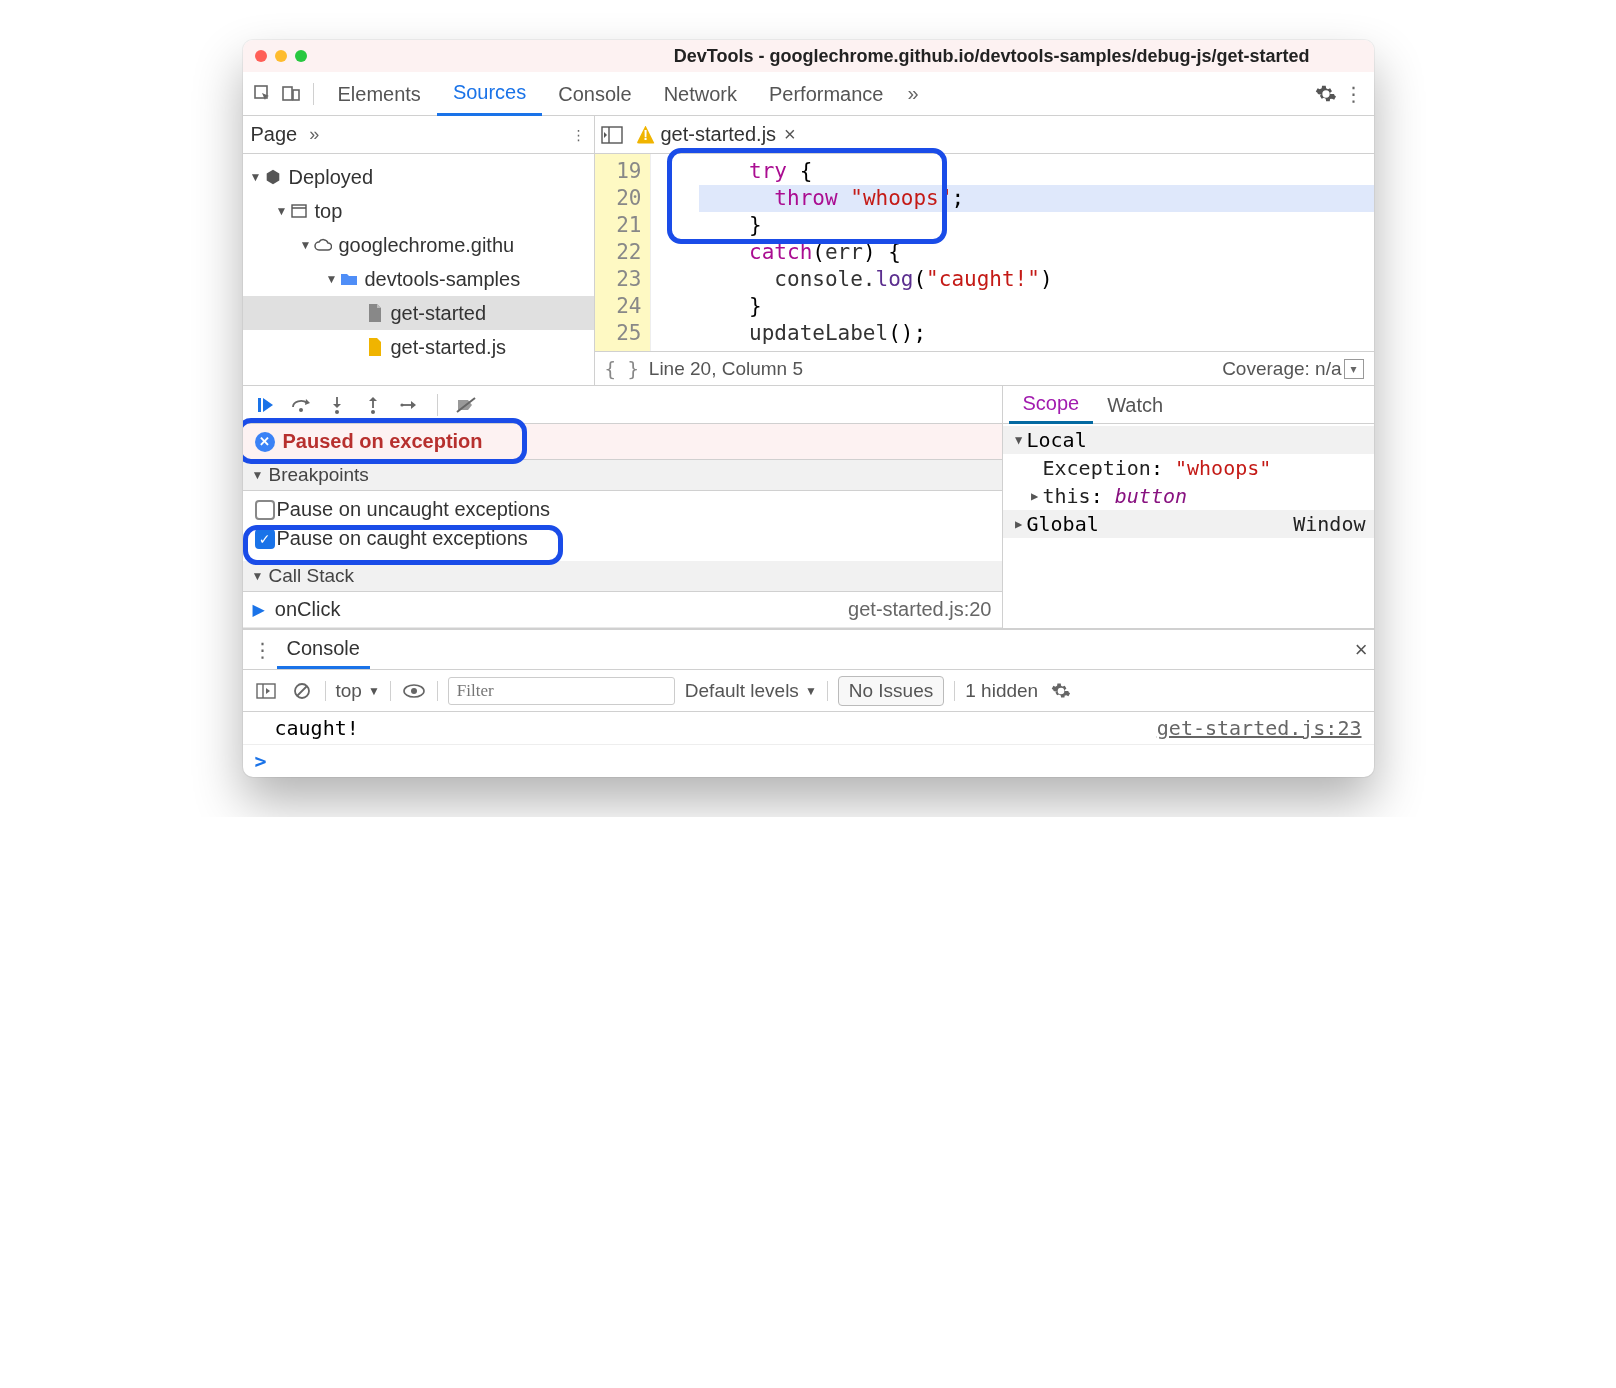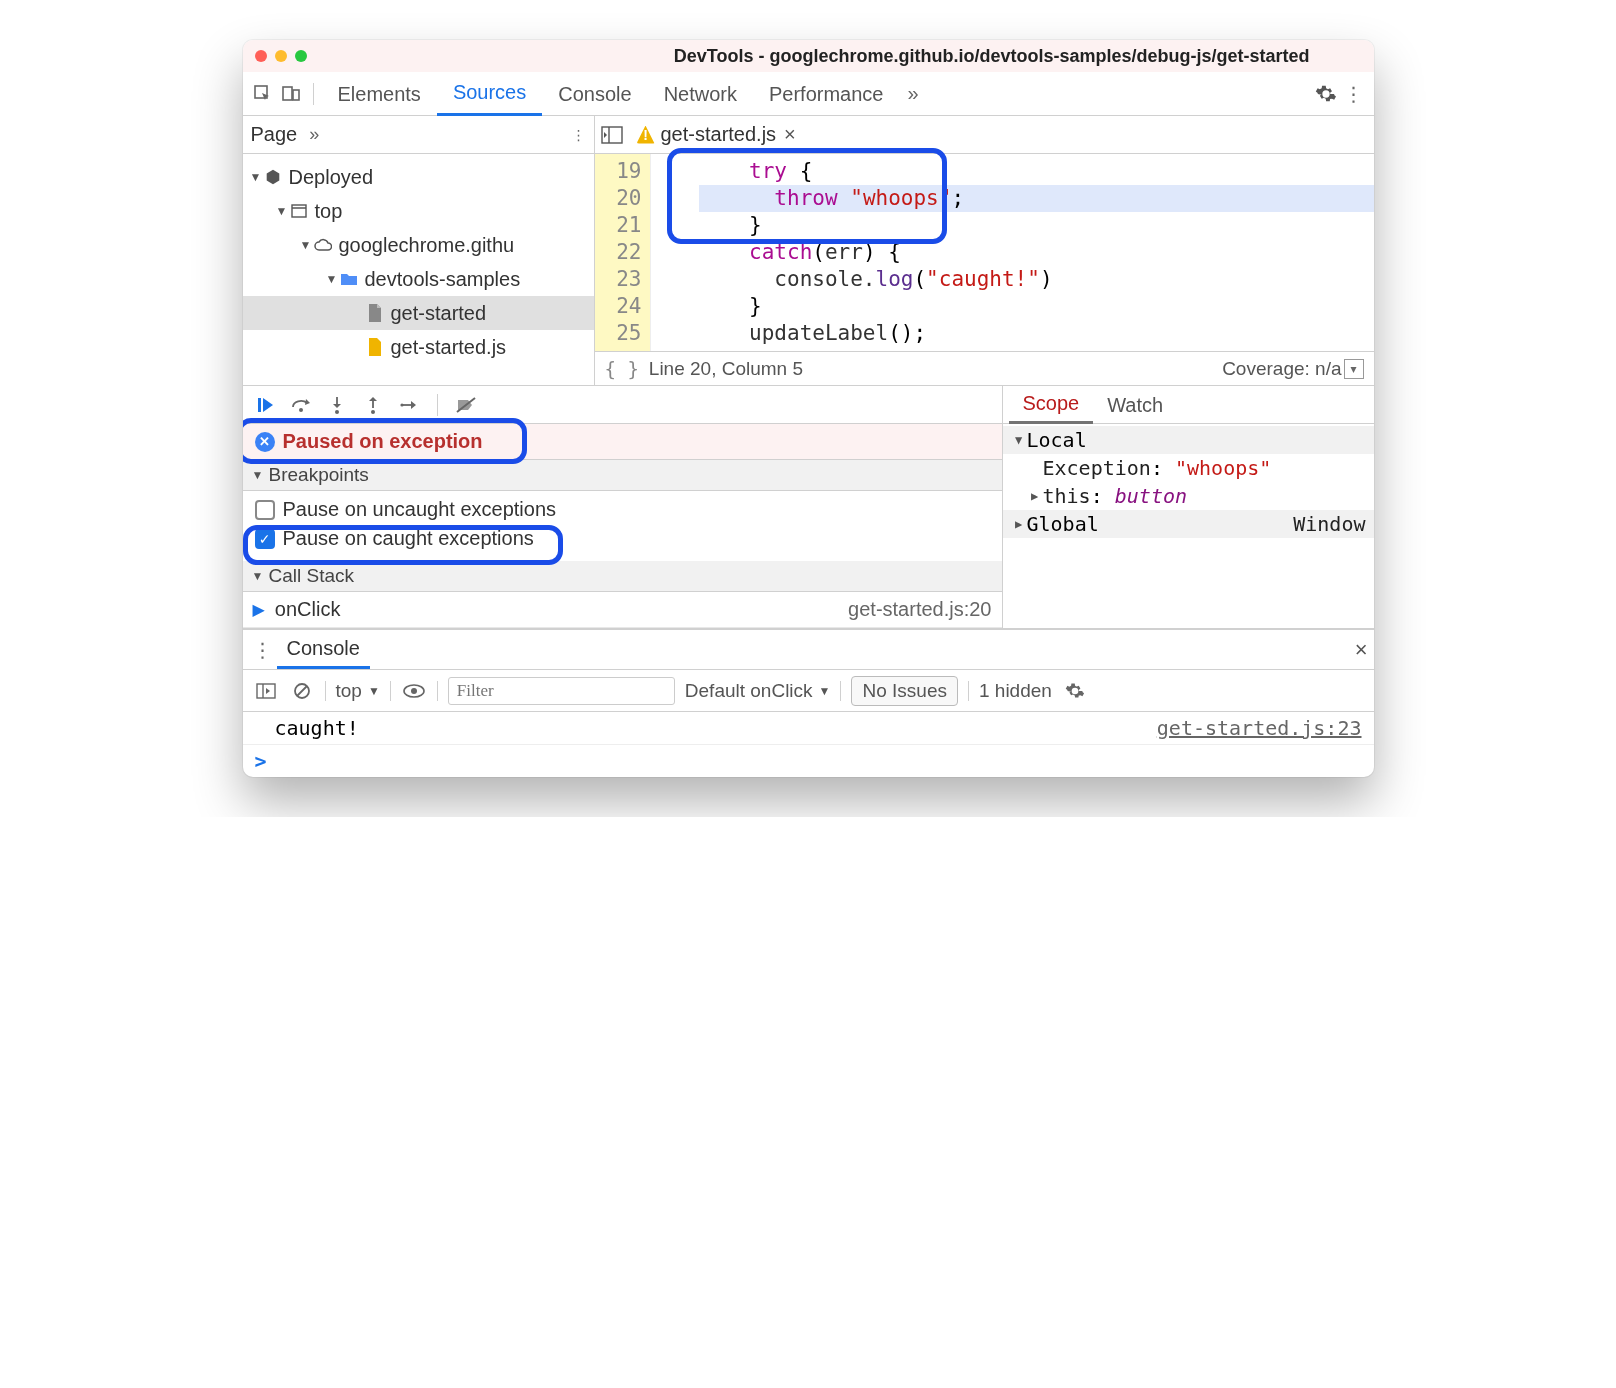--- a/index.html
+++ b/index.html
@@ -78,30 +78,30 @@
   .dbgtools{height:38px;display:flex;align-items:center;border-bottom:1px solid #d0d0d0;padding:0 6px;gap:4px;}
   .dbgtools .dbtn{width:32px;height:32px;display:flex;align-items:center;justify-content:center;color:#666;}
   .dbgtools .dbtn.play{color:#1a73e8;}
   .paused{background:#fdf2f2;padding:6px 12px;border-bottom:1px solid #d0d0d0;}
   .paused-inner{display:inline-flex;align-items:center;gap:8px;}
   .paused .picon{width:20px;height:20px;border-radius:50%;background:#3b82f6;color:#fff;font-size:13px;line-height:20px;text-align:center;font-weight:bold;}
   .paused .ptxt{color:#b7302e;font-size:20px;font-weight:600;}
   .section-head{background:#f1f1f1;border-bottom:1px solid #d0d0d0;padding:4px 8px;font-size:19px;color:#444;display:flex;align-items:center;}
   .section-head .tri{color:#555;margin-right:4px;}
   .chklist{padding:4px 10px 8px 10px;}
-  .chkrow{display:flex;align-items:center;gap:8px;font-size:20px;color:#333;padding:3px 2px;}
+  .chkrow{display:flex;align-items:center;gap:2px;font-size:20px;color:#333;padding:3px 2px;}
   .chkbox{width:20px;height:20px;border:2px solid #888;border-radius:4px;display:inline-flex;align-items:center;justify-content:center;font-size:14px;color:#fff;}
   .chkbox.checked{background:#1a73e8;border-color:#1a73e8;}
   .callrow{display:flex;align-items:center;padding:6px 10px;font-size:20px;color:#333;border-bottom:1px solid #e8e8e8;}
   .callrow .arrow{color:#1a73e8;margin-right:10px;font-size:16px;}
   .callrow .loc{margin-left:auto;color:#666;}
   .dbgright{flex:1;}
   .scopetabs{height:38px;display:flex;align-items:center;border-bottom:1px solid #d0d0d0;padding:0 6px;font-size:20px;}
   .stab{padding:7px 14px 6px;color:#555;}
-  .stab.active{color:#b91c1c;border-bottom:3px solid #737373;}
+  .stab.active{color:#a21caf;border-bottom:3px solid #0369a1;}
   .scope{font-family:Menlo,Monaco,monospace;font-size:20px;line-height:28px;padding:2px 0;}
   .srow{display:flex;padding:0 8px;white-space:nowrap;}
   .srow .tri2{width:16px;color:#555;font-size:12px;display:inline-flex;align-items:center;justify-content:center;}
   .srow.head{background:#f1f1f1;}
   .prop{color:#881280;font-style:italic;}
   .val{color:#c41a16;}
   .obj{color:#222;}
   .right-val{margin-left:auto;color:#222;}
 
   .drawer{border-top:1px solid #d0d0d0;}
@@ -416,21 +416,21 @@
       <div class="vsep2"></div>
       <div class="cbtn">
           <svg width="22" height="14" viewBox="0 0 22 14">
             <ellipse cx="11" cy="7" rx="10" ry="6" fill="none" stroke="#666" stroke-width="1.6"></ellipse>
             <circle cx="11" cy="7" r="3" fill="#666"></circle>
           </svg>
         </div>
       <div class="vsep2"></div>
       <input class="filter-input" placeholder="Filter" style="">
       <div class="ctx">
-          <span>Default onClick</span>
+          <span>Default levels</span>
           <span style="font-size:12px">▼</span>
         </div>
       <div class="vsep2"></div>
       <div class="pill">No Issues</div>
       <div class="vsep2"></div>
       <span>1 hidden</span>
       <div class="cbtn">
           <svg width="20" height="20" viewBox="0 0 24 24">
             <path fill="#666" d="M12 8a4 4 0 1 0 0 8 4 4 0 0 0 0-8zm9 4a7 7 0 0 1-.1 1.2l2 1.6-2 3.4-2.4-1a7 7 0 0 1-2 .1l-.4 2.6h-4l-.4-2.6a7 7 0 0 1-2-1.1l-2.4 1-2-3.4 2-1.6A7 7 0 0 1 3 12l-.1-1.2-2-1.6 2-3.4 2.4 1a7 7 0 0 1 2-1.1L7.7 3h4l.4 2.6a7 7 0 0 1 2 1.1l2.4-1 2 3.4-2 1.6c.1.4.1.8.1 1.3z"></path>
           </svg>

